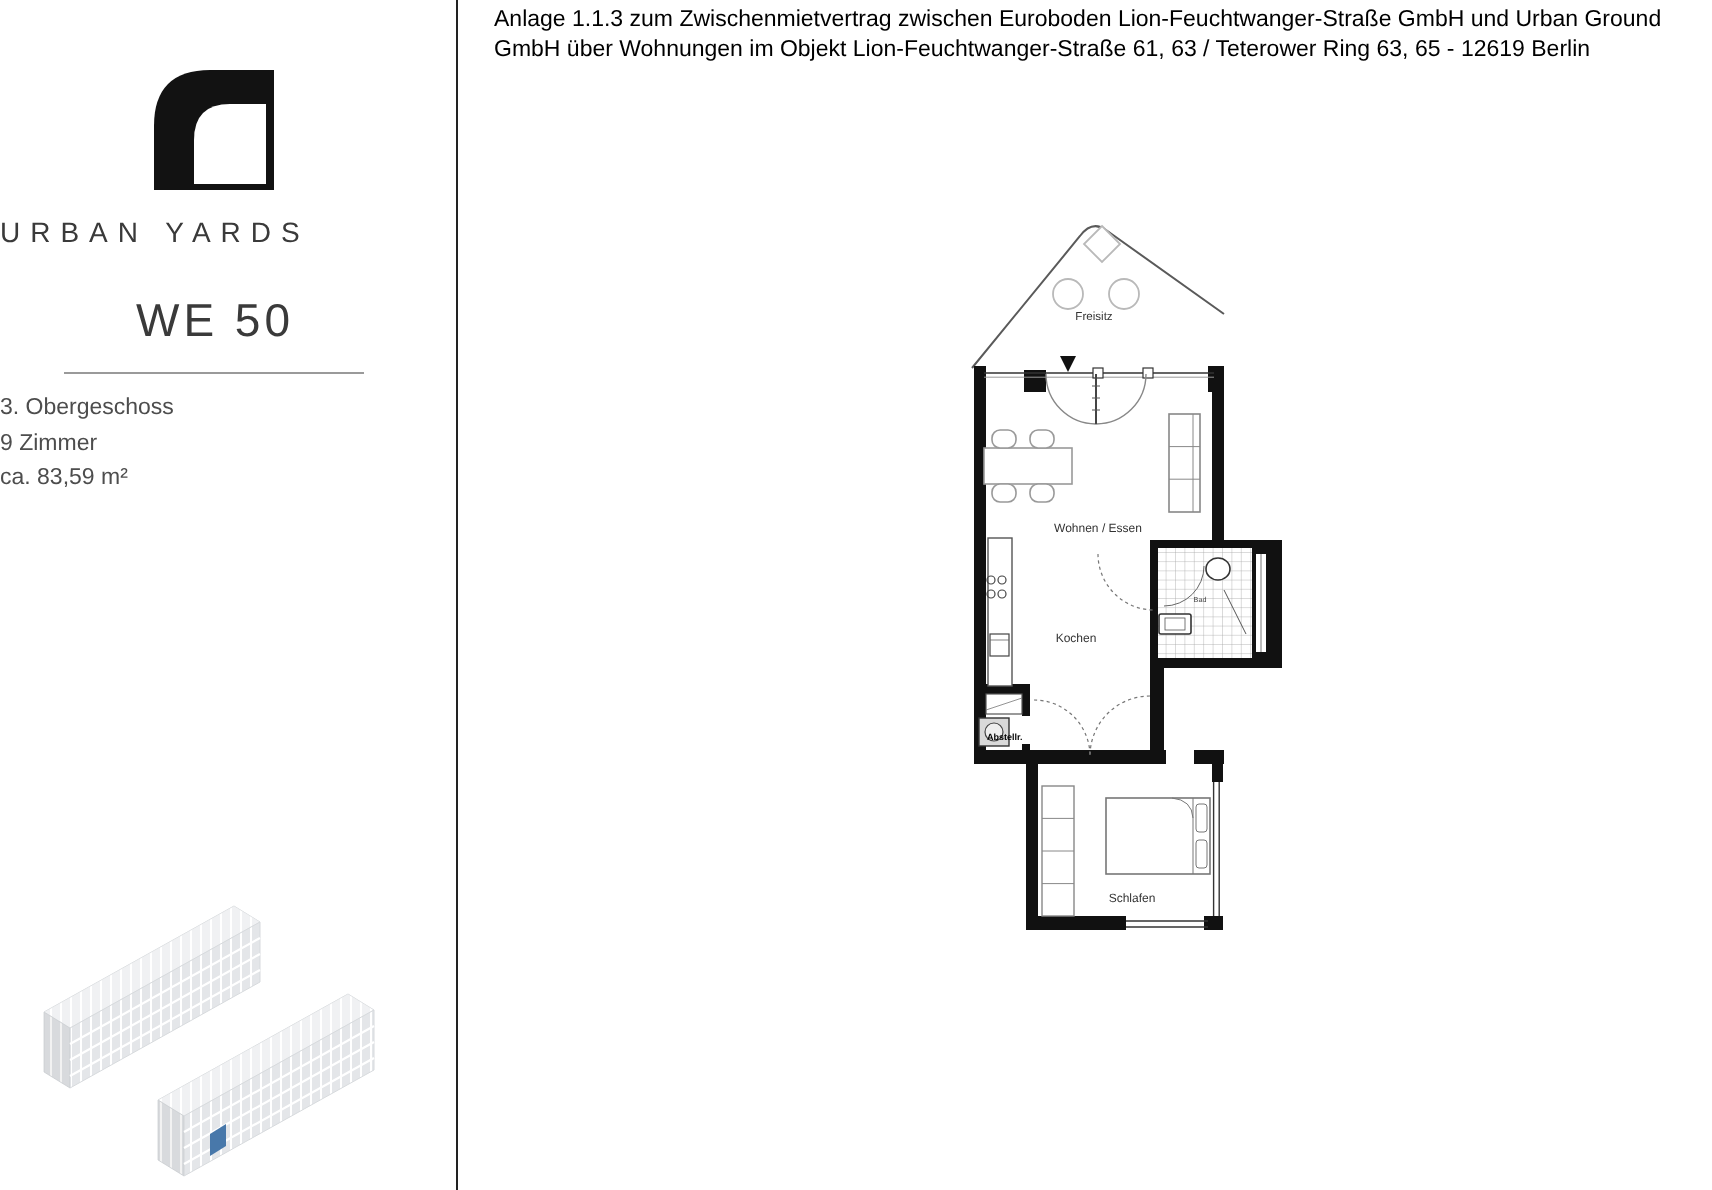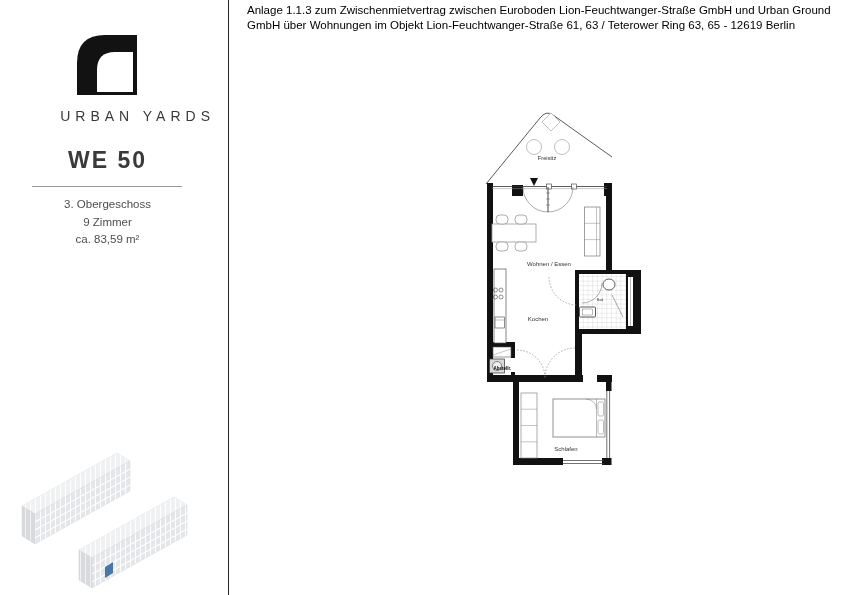--- a/index.html
+++ b/index.html
@@ -10,26 +10,26 @@
   
   .header-note{left:247px;top:3px;width:616px;font-size:11.5px;line-height:15px;
                color:#000;}
 
   
   .v-divider{left:228px;top:0;width:1px;height:595px;background:#222;}
 
   
   .sidebar{left:0;top:0;width:228px;height:595px;}
   .logo-wrap{left:77px;top:35px;width:60px;height:60px;}
-  .brand{left:0;top:108px;width:215px;text-align:right;font-size:14px;
+  .brand{left:0;top:108px;width:215px;text-align:left;font-size:14px;
          letter-spacing:5px;color:#3a3a3a;font-weight:400;}
   .unit-title{left:0;top:147px;width:215px;text-align:center;font-size:23px;
-         letter-spacing:2px;color:#3a3a3a;font-weight:700;}
+         letter-spacing:2px;color:#3a3a3a;font-weight:400;}
   .rule{left:32px;top:186px;width:150px;height:1px;background:#9a9a9a;}
-  .details{left:0;top:196px;width:215px;text-align:center;font-size:11.5px;
+  .details{left:0;top:196px;width:215px;font-size:11.5px;
          line-height:17.5px;color:#4d4d4d;}
 
   
   .plan-svg{left:455px;top:100px;width:210px;height:395px;}
   .site-svg{left:10px;top:445px;width:200px;height:150px;}
 
   svg text{font-family:"Liberation Sans", sans-serif;}
 </style>
 </head>
 <body>

